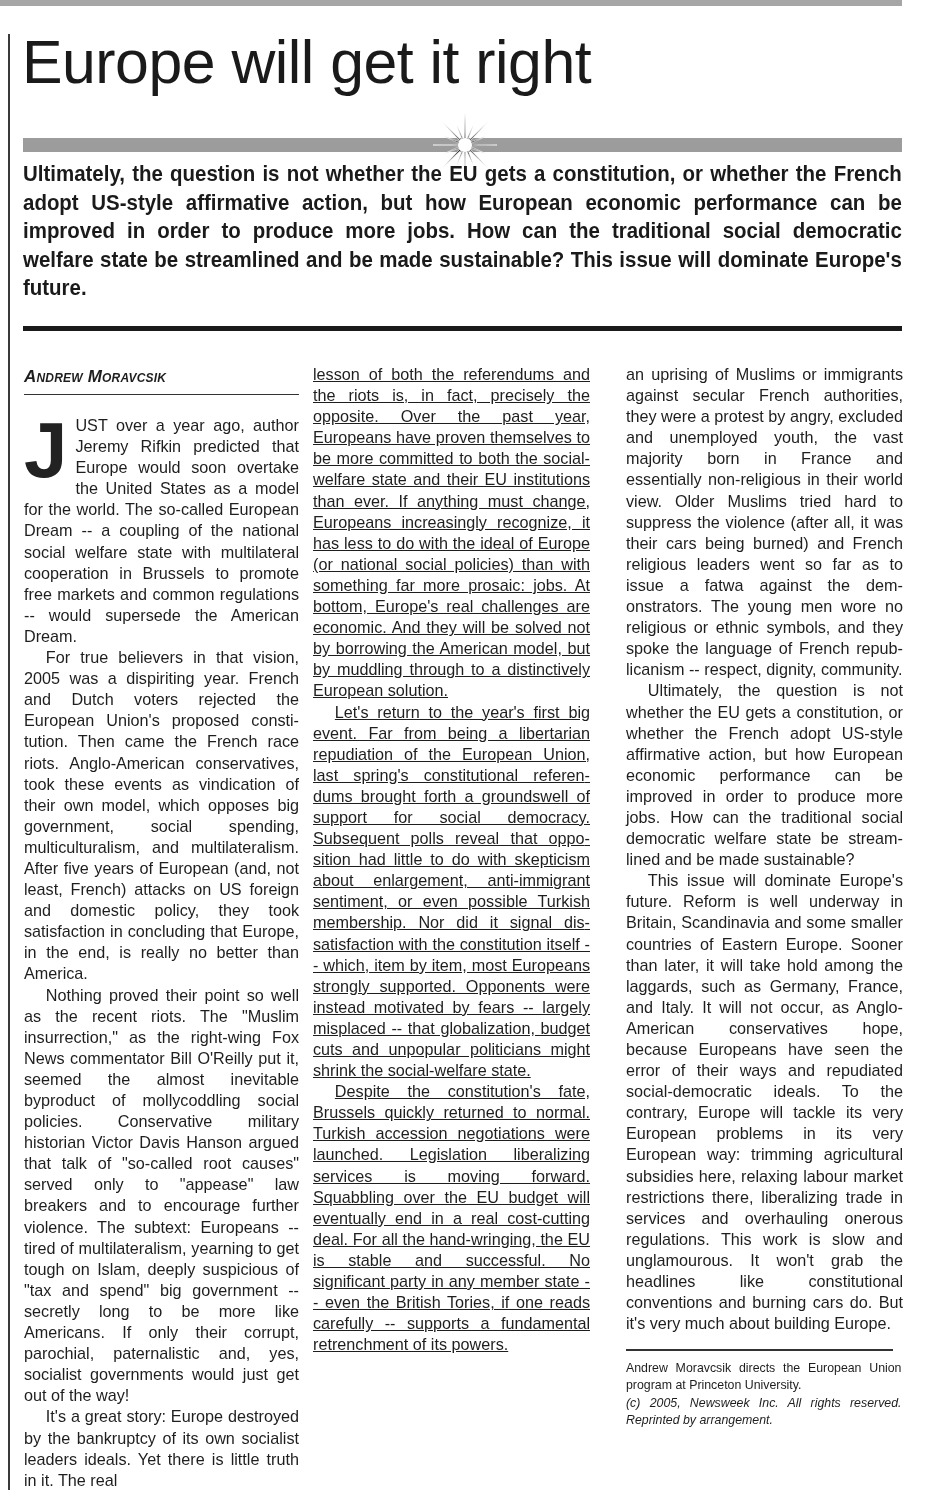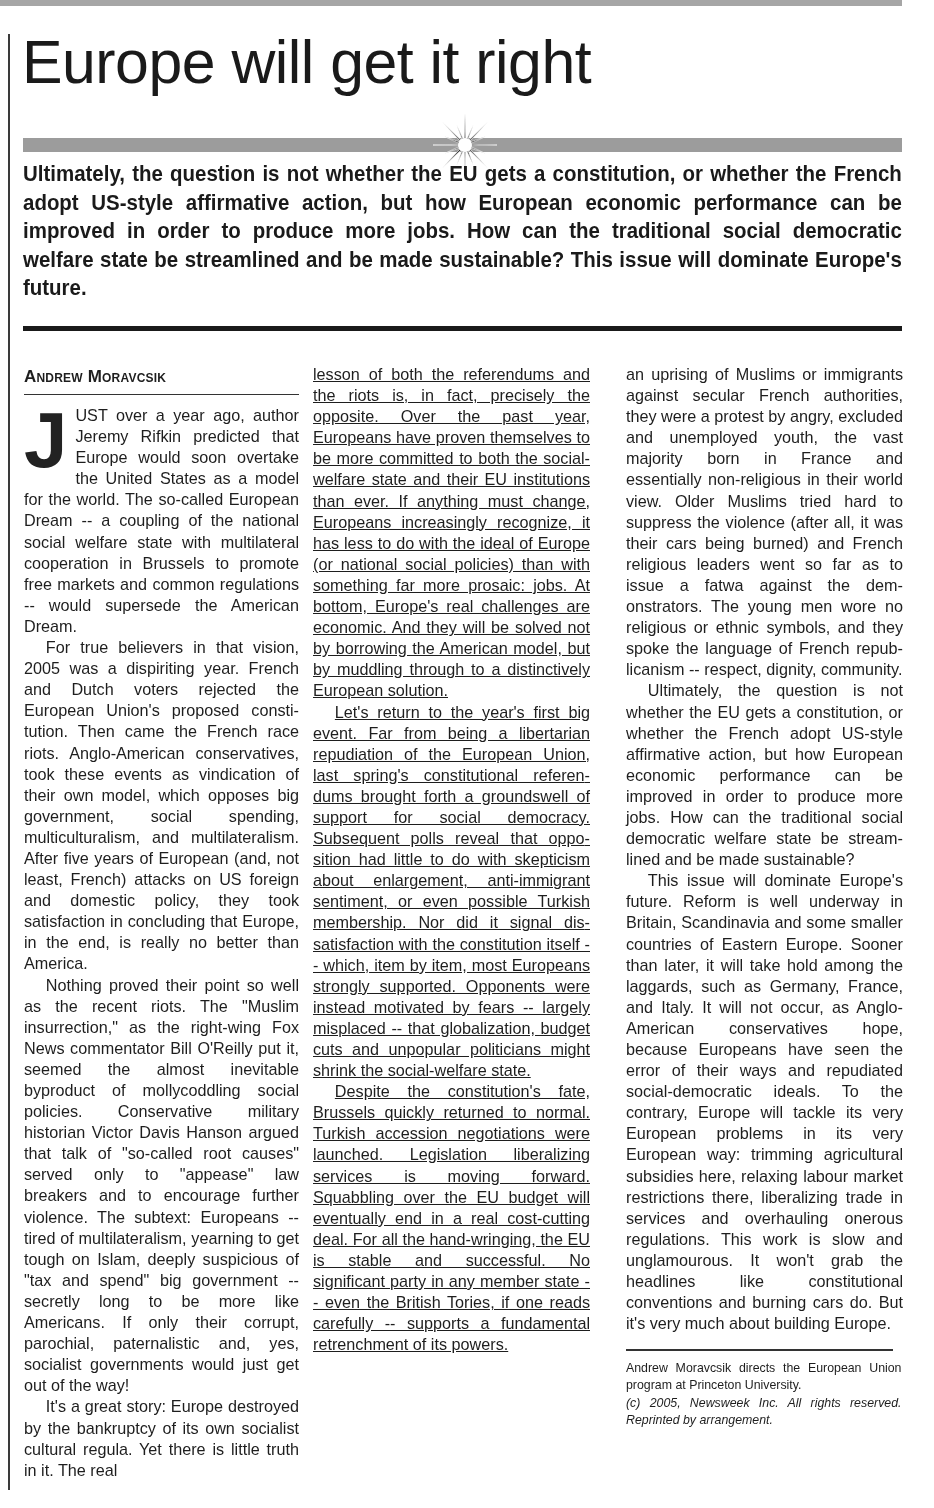--- a/index.html
+++ b/index.html
@@ -11,21 +11,21 @@
   .starburst { position: absolute; left: 430px; top: 112px; width: 70px; height: 66px; }
   .deck { position: absolute; left: 23px; top: 160px; width: 879px; margin: 0; font-size: 22px; font-weight: bold; line-height: 28.6px; text-align: justify; color: #1a1a1a; font-family: "Liberation Sans", sans-serif; transform: scaleX(0.93); transform-origin: left top; width: 945px; }
   .black-rule { position: absolute; left: 23px; top: 326px; width: 879px; height: 5px; background: #1a1a1a; }
   .col { position: absolute; top: 364px; font-size: 16.2px; line-height: 21.1px; text-align: justify; color: #1e1e1e; }
   .col p { margin: 0; text-indent: 1.35em; }
   .col p.noindent { text-indent: 0; }
   .col1 { left: 24px; width: 275px; }
   .col2 { left: 313px; width: 277px; text-decoration: underline; }
   .col3 { left: 626px; width: 277px; }
   .byline { font-size: 17px; font-weight: bold; letter-spacing: 0.2px; margin: 2px 0 0 0; padding-bottom: 6px; border-bottom: 1.5px solid #333; font-variant: small-caps; line-height: 22px; }
-  .byline-wrap { margin-bottom: 10px; }
+  .byline-wrap { margin-bottom: 20px; font-style: italic; }
   .dropcap { float: left; font-size: 78px; line-height: 62px; font-weight: bold; margin: 4px 8px 0 0; height: 64px; font-family: "Liberation Sans", sans-serif; color: #222; }
   .footer-rule { height: 1.5px; background: #333; margin: 15px 10px 8px 0; }
   .bio { font-size: 13px; line-height: 17.4px; text-align: justify; margin: 0; text-indent: 0 !important; transform: scaleX(0.95); transform-origin: left top; width: 290px; }
   .rights { font-size: 13px; line-height: 17.4px; font-style: italic; text-align: justify; margin: 0; text-indent: 0 !important; transform: scaleX(0.95); transform-origin: left top; width: 290px; }
 </style>
 </head>
 <body>
 
 <div class="top-bar"></div>
 <div class="left-rule"></div>
@@ -59,21 +59,21 @@
 
 <div class="black-rule"></div>
 
 <div class="col col1">
   <div class="byline-wrap">
     <div class="byline">Andrew Moravcsik</div>
   </div>
   <p class="noindent"><span class="dropcap">J</span><span>UST over a year ago, author Jeremy Rifkin predicted that Europe would soon overtake the United States as a model for the world. The so-called European Dream -- a coupling of the national social welfare state with multilateral cooperation in Brussels to promote free markets and common regula­tions -- would supersede the Ameri­can Dream.</span></p>
   <p>For true believers in that vision, 2005 was a dispiriting year.  French and Dutch voters rejected the European Union's proposed consti­tution. Then came the French race riots. Anglo-American conserva­tives, took these events as vindica­tion of their own model, which opposes big government, social spending, multiculturalism, and multilateralism. After five years of European (and, not least, French) attacks on US foreign and domestic policy, they took satisfaction in concluding that Europe, in the end, is really no better than America.</p>
   <p>Nothing proved their point so well as the recent riots. The "Muslim insurrection," as the right-wing Fox News commentator Bill O'Reilly put it, seemed the almost inevitable byproduct of mollycoddling social policies.  Conservative military historian Victor Davis Hanson argued that talk of "so-called root causes" served only to "appease" law breakers and to encourage further violence. The subtext: Euro­peans -- tired of multilateralism, yearning to get tough on Islam, deeply suspicious of "tax and spend" big government -- secretly long to be more like Americans. If only their corrupt, parochial, pater­nalistic and, yes, socialist govern­ments would just get out of the way!</p>
-  <p>It's a great story: Europe destroyed by the bankruptcy of its own socialist cultural regula. Yet there is little truth in it. The real</p>
+  <p>It's a great story: Europe destroyed by the bankruptcy of its own socialist leaders ideals. Yet there is little truth in it. The real</p>
 </div>
 
 <div class="col col2">
   <p class="noindent">lesson of both the referendums and the riots is, in fact, precisely the opposite.  Over the past year, Europeans have proven them­selves to be more committed to both the social-welfare state and their EU institutions than ever. If anything must change, Europeans increas­ingly recognize, it has less to do with the ideal of Europe (or national social policies) than with something far more prosaic: jobs. At bottom, Europe's real challenges are eco­nomic.  And they will be solved not by borrowing the American model, but by muddling through to a distinc­tively European solution.</p>
   <p>Let's return to the year's first big event. Far from being a libertarian repudiation of the European Union, last spring's constitutional referen­dums brought forth a groundswell of support for social democracy. Subsequent polls reveal that oppo­sition had little to do with skepticism about enlargement, anti-immigrant sentiment, or even possible Turkish membership. Nor did it signal dis­satisfaction with the constitution itself -- which, item by item, most Europeans strongly supported. Opponents were instead motivated by fears -- largely misplaced -- that globalization, budget cuts and unpopular politicians might shrink the social-welfare state.</p>
   <p>Despite the constitution's fate, Brussels quickly returned to normal. Turkish accession negotiations were launched. Legislation liberaliz­ing services is moving forward. Squabbling over the EU budget will eventually end in a real cost-cutting deal. For all the hand-wringing, the EU is stable and successful. No significant party in any member state -- even the British Tories, if one reads carefully -- supports a fundamental retrenchment of its powers.</p>
 </div>
 
 <div class="col col3">
   <p class="noindent">an uprising of Muslims or immigrants against secular French authorities, they were a protest by angry, excluded and unemployed youth, the vast majority born in France and essentially non-religious in their world view.  Older Muslims tried hard to suppress the violence (after all, it was their cars being burned) and French religious leaders went so far as to issue a fatwa against the dem­onstrators. The young men wore no religious or ethnic symbols, and they spoke the language of French repub­licanism -- respect, dignity, commu­nity.</p>

